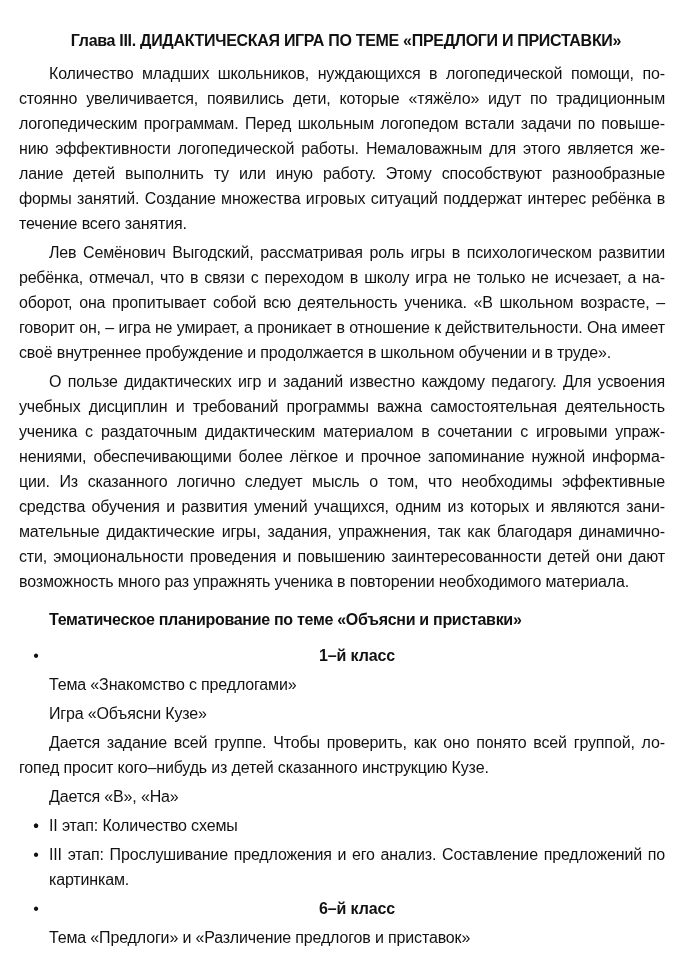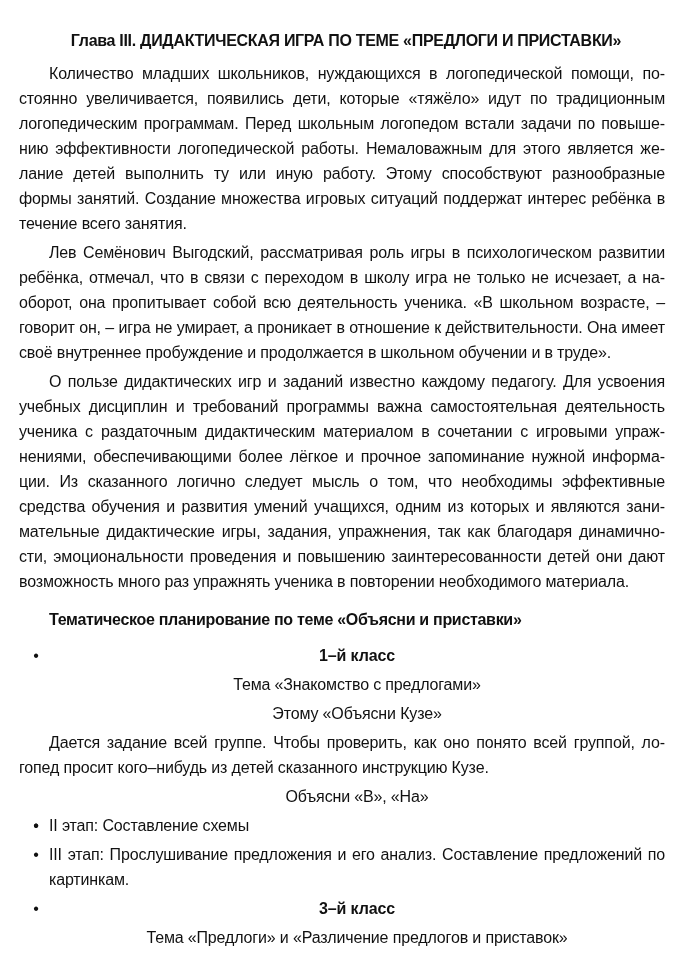--- a/index.html
+++ b/index.html
@@ -72,21 +72,20 @@
   }
   .grade-label {
     font-weight: bold;
     display: block;
     margin-bottom: 4px;
     text-align: center;
   }
   .line {
     display: block;
     margin-bottom: 4px;
-    text-align: center;
   }
   .desc {
     display: block;
     text-align: justify;
     text-indent: 30px;
     margin-left: -30px;
     margin-bottom: 4px;
   }
   .stage-list {
     list-style: none;
@@ -115,38 +114,38 @@
     <p class="para">Лев Семёнович Выгодский, рассматривая роль игры  в психологическом развитии ребёнка, отмечал, что в связи с переходом в школу игра не только не исчезает, а на­оборот, она пропитывает собой всю деятельность ученика. «В школьном возрасте, – говорит он, – игра не умирает, а проникает в отношение к действительности. Она имеет своё внутреннее пробуждение и продолжается в школьном обучении и в тру­де».</p>
     <p class="para last-para">О пользе дидактических игр и заданий известно каждому педагогу. Для усвоения учебных дисциплин и требований программы важна самостоятельная деятельность ученика с раздаточным дидактическим материалом в сочетании с игровыми упраж­нениями, обеспечивающими более лёгкое и прочное запоминание нужной информа­ции. Из сказанного логично следует мысль о том, что необходимы эффективные средства обучения и развития умений учащихся, одним из которых и являются зани­мательные дидактические игры, задания, упражнения, так как благодаря динамично­сти, эмоциональности проведения и повышению заинтересованности детей они дают возможность много раз упражнять ученика в повторении необходимого материала.</p>
 
     <div class="section-title">Тематическое планирование по теме «Объясни и приставки»</div>
 
     <ul class="list">
       <li class="list-item grade-item">
         <span class="bullet">•</span>
         <span class="grade-label">1–й класс</span>
         <span class="line">Тема «Знакомство с предлогами»</span>
-        <span class="line">Этому «Объясни Кузе»</span>
+        <span class="line">Игра «Объясни Кузе»</span>
         <span class="desc">Дается задание всей группе. Чтобы проверить, как оно понято всей группой, ло­гопед просит кого–нибудь из детей сказанного инструкцию Кузе.</span>
-        <span class="line">Объясни «В», «На»</span>
+        <span class="line">Дается «В», «На»</span>
         <ul class="stage-list">
           <li class="stage-item">
             <span class="bullet">•</span>
           </li>
           <li class="stage-item">
             <span class="bullet">•</span>
-            <span>II этап: Составление схемы</span>
+            <span>II этап: Количество схемы</span>
           </li>
           <li class="stage-item">
             <span class="bullet">•</span>
             <span>III этап: Прослушивание предложения и его анализ. Составление предложений по картинкам.</span>
           </li>
         </ul>
       </li>
       <li class="list-item grade-item">
         <span class="bullet">•</span>
-        <span class="grade-label">3–й класс</span>
+        <span class="grade-label">6–й класс</span>
         <span class="line">Тема «Предлоги» и «Различение предлогов и приставок»</span>
       </li>
     </ul>
 
   </div>
 </div>
 
 </body></html>

